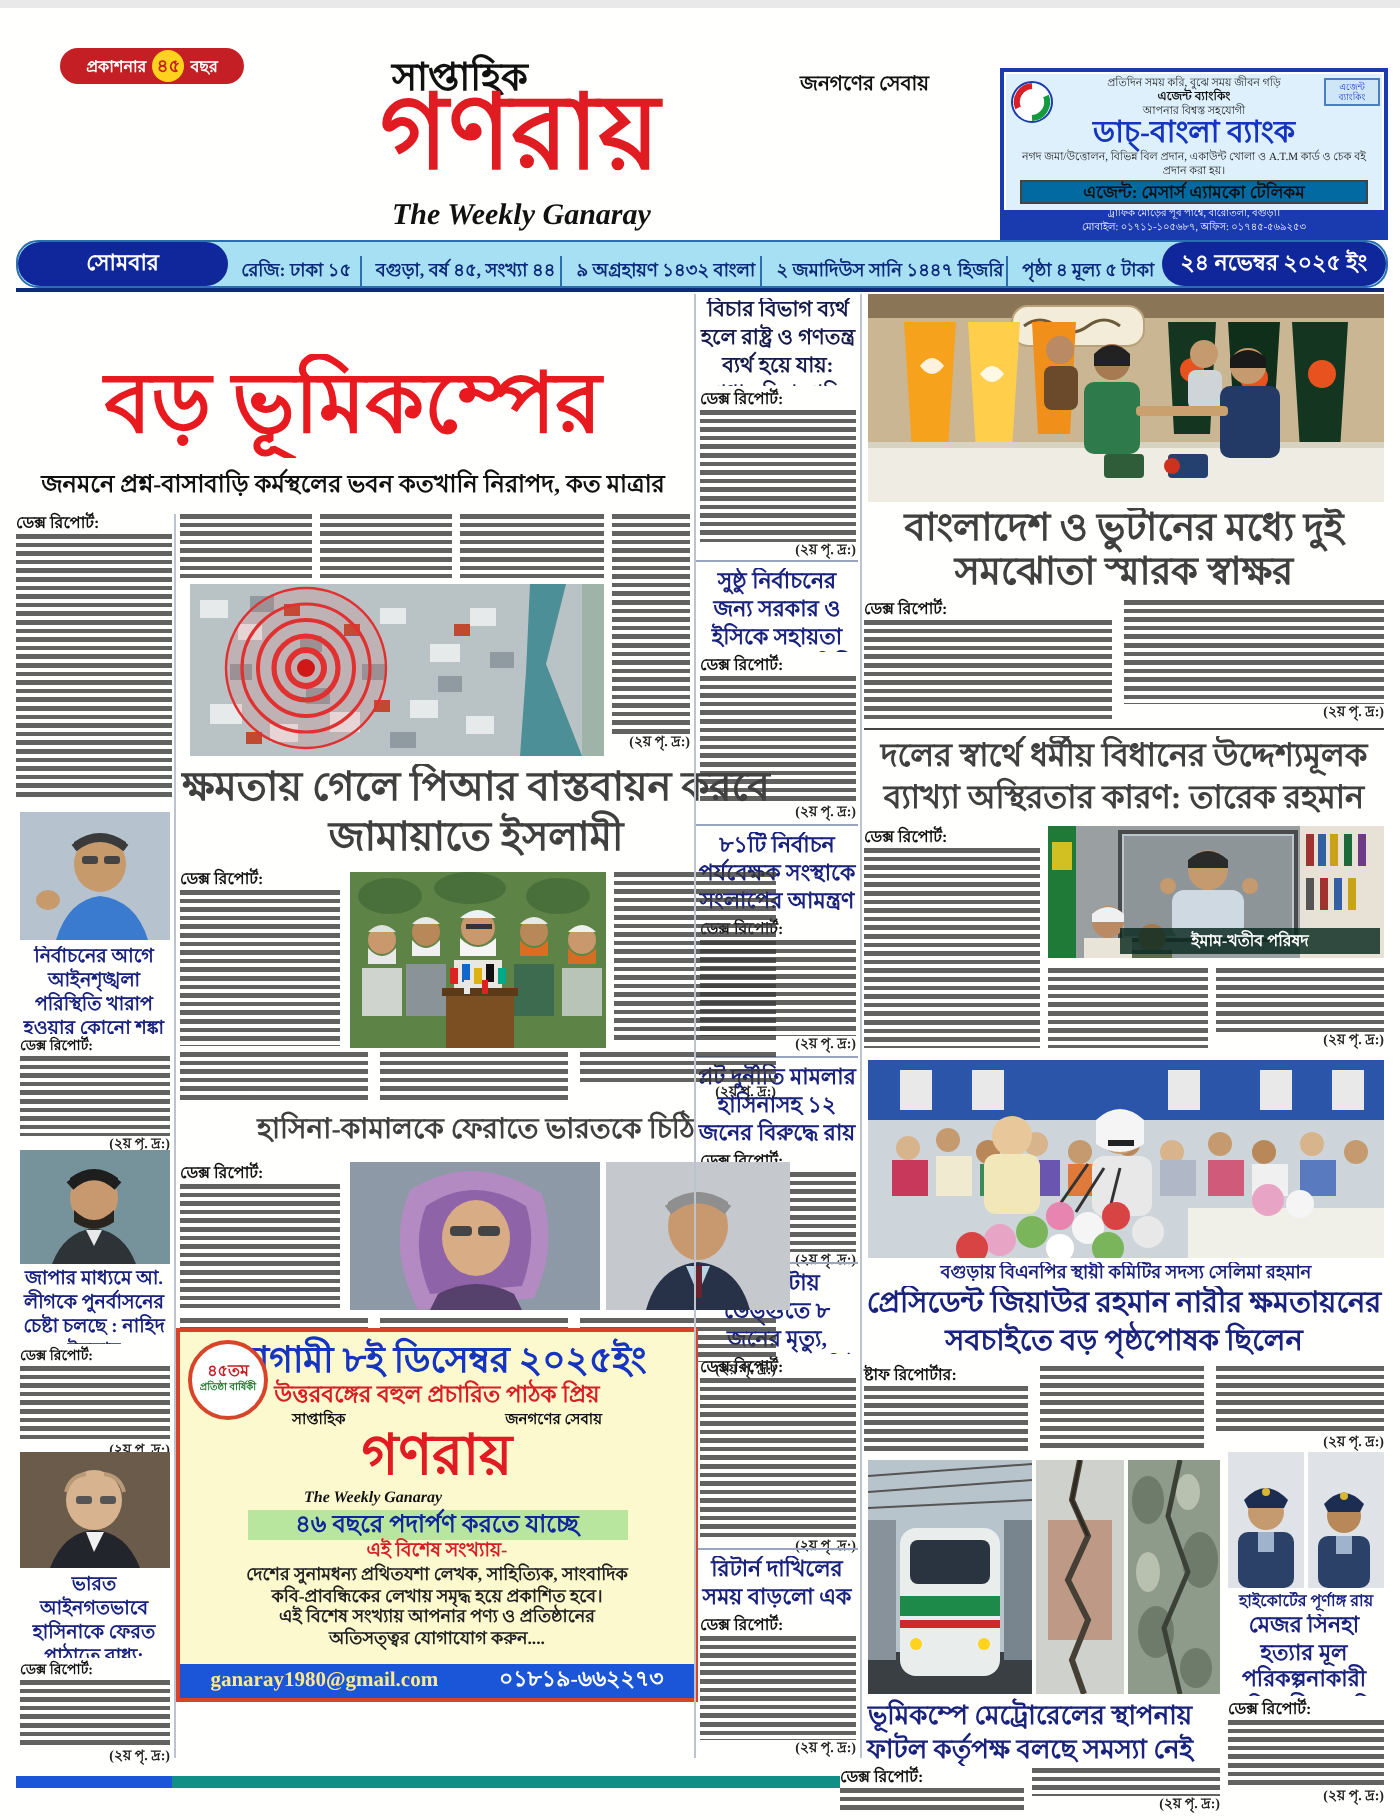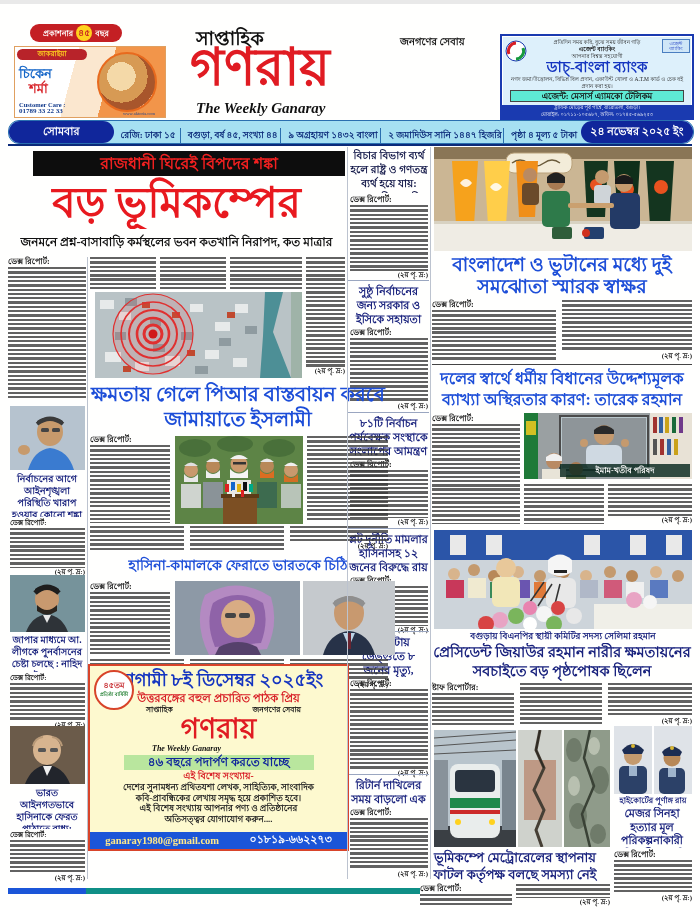--- a/index.html
+++ b/index.html
@@ -3,21 +3,21 @@
 <meta charset="utf-8">
 <style>
   html,body{margin:0;padding:0;background:#e9e9e9;}
   #page{position:relative;width:700px;height:910px;background:#fffffe;margin:4px auto;
         font-family:Liberation Serif, serif;overflow:hidden;}
   .abs{position:absolute;}
   .ph{position:absolute;overflow:hidden;background:#ccc;}
   .ph svg{display:block;width:100%;height:100%;}
   .hl{position:absolute;font-weight:bold;text-align:center;overflow:hidden;}
   .h-red{color:#e8191f;}
-  .h-blue{color:#1d4ed8;}
+  .h-blue{color:#404040;}
   .h-navy{color:#19227d;}
   .h-ink{color:#151a4a;}
   .byline{font-size:8px;font-weight:bold;color:#111;line-height:10px;}
   .sim{background-image:repeating-linear-gradient(to bottom,#3b3b3b 0,#3b3b3b 2.3px,transparent 2.3px,transparent 4.3px);opacity:.8;}
   .jump{font-size:7px;color:#222;text-align:right;line-height:9px;font-weight:bold;}
   .vrule{position:absolute;width:1px;background:#bcc3cf;}
   .hrule{position:absolute;height:1px;background:#9aa6c0;}
   .cap{position:absolute;font-weight:bold;text-align:center;color:#19227d;overflow:hidden;}
   .datebar{position:absolute;left:8px;top:116px;width:684px;height:22px;background:#a6e0f2;
            border:1px solid #2a6fb0;border-radius:11px;display:flex;align-items:flex-end;font-size:9px;color:#0b2a7a;font-weight:bold;}
@@ -33,68 +33,58 @@
 <body>
 
 <div id="page">
 
   <div class="abs" style="left:30px;top:20px;width:92px;height:18px;background:#c41f24;border-radius:9px;display:flex;align-items:center;justify-content:center;gap:3px;color:#fff;font-size:8px;font-weight:bold;">
     <span>প্রকাশনার</span>
     <span style="background:#ffd21e;color:#c41f24;border-radius:50%;width:16px;height:16px;line-height:16px;text-align:center;font-size:9px;">৪৫</span>
     <span>বছর</span>
   </div>
 
-  <div class="abs" style="left:14px;top:42px;width:150px;height:70px;background:linear-gradient(105deg,#fff 0 38%,#fbe7cf 38% 60%,#f2954a 60% 100%);border:1px solid #e0a060;overflow:hidden;">
-    <div style="position:absolute;left:2px;top:2px;width:70px;height:11px;background:#b8232a;border-radius:6px;color:#ffd21e;font-size:7px;font-weight:bold;text-align:center;line-height:11px;overflow:hidden;">জাকরাইয়া</div>
-    <div style="position:absolute;left:4px;top:17px;width:66px;font-size:13px;font-weight:bold;color:#1566c8;text-shadow:0 0 1px #fff;">চিকেন</div>
-    <div style="position:absolute;left:14px;top:32px;width:60px;font-size:13px;font-weight:bold;color:#d8262c;">শর্মা</div>
-    <div style="position:absolute;right:8px;top:5px;width:56px;height:56px;border-radius:50%;background:radial-gradient(circle at 40% 40%,#f4d9a8 0 30%,#d79a54 30% 55%,#a8562c 55% 75%,#e8e2d2 75% 100%);border:2px solid #e86a1e;"></div>
-    <div style="position:absolute;left:4px;bottom:9px;font-size:6.5px;font-weight:bold;color:#123a8c;">Customer Care :</div>
-    <div style="position:absolute;left:4px;bottom:2px;font-size:7px;font-weight:bold;color:#123a8c;">01789 33 22 33</div>
-    <div style="position:absolute;right:10px;bottom:1px;font-size:4.5px;color:#2a4a8c;">www.aktoria.com</div>
-  </div>
 
   <div class="abs" style="left:196px;top:20px;font-size:19px;font-weight:bold;color:#111;">সাপ্তাহিক</div>
   <div class="abs" style="left:400px;top:30px;font-size:10px;font-weight:bold;color:#111;">জনগণের সেবায়</div>
   <div class="abs" style="left:190px;top:34px;width:300px;height:62px;font-size:52px;line-height:60px;font-weight:bold;color:#e01b22;overflow:hidden;">গণরায়</div>
   <div class="abs" style="left:196px;top:96px;font-size:15px;font-weight:bold;font-style:italic;color:#111;">The Weekly Ganaray</div>
 
   <div class="abs" style="left:500px;top:30px;width:190px;height:82px;background:#ddf0fb;border:2px solid #1a3ab0;box-shadow:inset 0 0 0 1px #fff;overflow:hidden;text-align:center;">
     <span style="position:absolute;left:3px;top:4px;width:22px;height:22px;">
       <svg viewBox="0 0 22 22">
           <circle cx="11" cy="11" r="10" fill="#fff" stroke="#1a3ab0"></circle>
           <path d="M4 14 A8 8 0 0 1 11 3" stroke="#d81f26" stroke-width="3" fill="none"></path>
           <path d="M18 8 A8 8 0 0 1 11 19" stroke="#169a3e" stroke-width="3" fill="none"></path>
         </svg>
     </span>
     <span class="stamp" style="right:2px;top:3px;width:24px;">এজেন্ট ব্যাংকিং</span>
     <div style="margin:3px 28px 0;font-size:5.5px;color:#222;line-height:6.5px;">প্রতিদিন সময় করি, বুঝে সময় জীবন গড়ি</div>
     <div style="font-size:6px;color:#111;font-weight:bold;line-height:7px;">এজেন্ট ব্যাংকিং</div>
     <div style="font-size:5.5px;color:#222;line-height:6.5px;">আপনার বিশ্বস্ত সহযোগী</div>
     <div style="font-size:15px;font-weight:bold;color:#1535c0;line-height:17px;">ডাচ্-বাংলা ব্যাংক</div>
     <div style="font-size:5.5px;color:#222;line-height:6.5px;padding:0 4px;">নগদ জমা/উত্তোলন, বিভিন্ন বিল প্রদান, একাউন্ট খোলা ও A.T.M কার্ড ও চেক বই প্রদান করা হয়।</div>
-    <div style="margin:1px 8px;border:1px solid #444;font-size:8.5px;font-weight:bold;color:#111;line-height:10px;background:#5eead4;">এজেন্ট: মেসার্স এ্যামকো টেলিকম</div>
+    <div style="margin:1px 8px;border:1px solid #444;font-size:8.5px;font-weight:bold;color:#111;line-height:10px;background:#0369a1;">এজেন্ট: মেসার্স এ্যামকো টেলিকম</div>
     <div style="position:absolute;left:0;bottom:0;width:100%;height:13px;background:#1a3ab0;color:#fff;font-size:5px;line-height:6.5px;overflow:hidden;">
       <span>ট্রাফিক মোড়ের পূর্ব পার্শ্বে, বারোতলা, বগুড়া।</span><br>
       <span>মোবাইল: ০১৭১১-১০৫৬৮৭, অফিস: ০১৭৪৫-৫৬৯২৫৩</span>
     </div>
   </div>
 
   <div class="datebar">
     <div class="pill" style="width:110px;">সোমবার</div>
     <div class="seg" style="border:none;">রেজি: ঢাকা ১৫</div>
     <div class="seg">বগুড়া, বর্ষ ৪৫, সংখ্যা ৪৪</div>
     <div class="seg">৯ অগ্রহায়ণ ১৪৩২ বাংলা</div>
     <div class="seg">২ জমাদিউস সানি ১৪৪৭ হিজরি</div>
     <div class="seg">পৃষ্ঠা ৪ মূল্য ৫ টাকা</div>
     <div class="pill" style="width:118px;margin-left:auto;">২৪ নভেম্বর ২০২৫ ইং</div>
   </div>
   <div class="abs" style="left:8px;top:140px;width:684px;height:2px;background:#0b2a7a;"></div>
 
-  <div class="kicker">রাজধানী ঘিরেই বিপদের শঙ্কা</div>
   <div class="hl h-red" style="left:8px;top:173px;width:337px;height:52px;font-size:42px;line-height:52px;">বড় ভূমিকম্পের আভাস</div>
   <div class="hl" style="left:8px;top:228px;width:337px;height:22px;font-size:12px;line-height:21px;color:#111;">জনমনে প্রশ্ন-বাসাবাড়ি কর্মস্থলের ভবন কতখানি নিরাপদ, কত মাত্রার ভূমিকম্প সহনশীল</div>
 
   <div class="abs" style="left:8px;top:253px;width:78px;height:144px;">
     <div class="byline">ডেক্স রিপোর্ট:</div>
     <div class="sim" style="height:132px;"></div>
   </div>
   <div class="abs sim" style="left:90px;top:253px;width:66px;height:32px;"></div>
   <div class="abs sim" style="left:160px;top:253px;width:66px;height:32px;"></div>
   <div class="abs sim" style="left:230px;top:253px;width:72px;height:32px;"></div>

